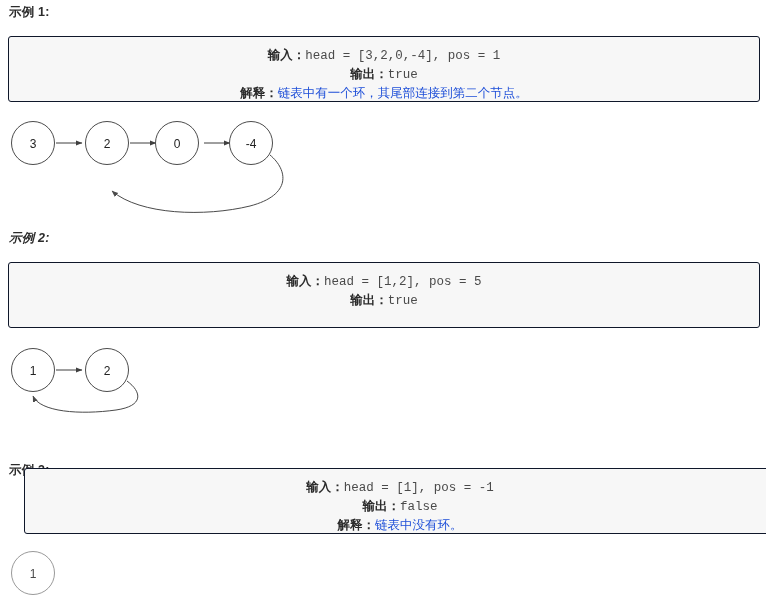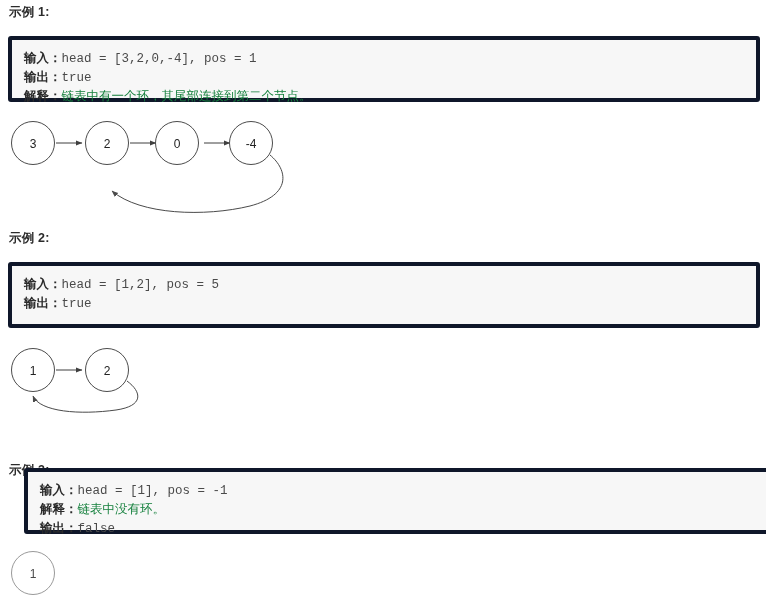--- a/index.html
+++ b/index.html
@@ -12,50 +12,51 @@
     height: 600px;
     overflow: hidden;
     font-family: "Liberation Sans", "DejaVu Sans", sans-serif;
     color: #333333;
     -webkit-font-smoothing: antialiased;
   }
   .page {
     position: relative;
     width: 766px;
     height: 428px;
+    text-align: center;
   }
   .example-title {
     font-size: 12.5px;
     font-weight: bold;
     color: #2b2b2b;
     line-height: 1;
     letter-spacing: 0.2px;
   }
   .code-block {
     box-sizing: border-box;
     background: #f7f7f7;
-    border: 4px solid #0f172a;
+    border: 1px solid #0f172a;
     border-radius: 3px;
     padding: 9px 12px 10px 12px;
   }
   .code-line {
     font-size: 12.5px;
     line-height: 18px;
     white-space: pre;
     color: #4a4a4a;
     font-family: "Liberation Mono", "DejaVu Sans Mono", monospace;
   }
   .code-line .lbl {
     font-family: "Liberation Sans", "DejaVu Sans", sans-serif;
     font-weight: bold;
     color: #2b2b2b;
   }
   .code-line .txt-zh {
     font-family: "Liberation Sans", "DejaVu Sans", sans-serif;
-    color: #15803d;
+    color: #1d4ed8;
   }
   .diagram {
     position: absolute;
     left: 0;
   }
   .diagram svg {
     display: block;
     overflow: visible;
   }
   .node-circle {
@@ -81,21 +82,21 @@
     fill: none;
   }
   .faded .node-circle { stroke: #9a9a9a; }
   .faded .node-label { fill: #4a4a4a; }
 
   
   #title-1 { position: absolute; left: 9px; top: 6px; }
   #block-1 { position: absolute; left: 8px; top: 36px; width: 752px; height: 66px; }
   #diagram-1 { top: 112px; }
 
-  #title-2 { position: absolute; left: 9px; top: 232px; }
+  #title-2 { position: absolute; left: 9px; top: 232px; font-style: italic; }
   #block-2 { position: absolute; left: 8px; top: 262px; width: 752px; height: 66px; }
   #diagram-2 { top: 340px; }
 
   #title-3 { position: absolute; left: 9px; top: 464px; }
   #block-3 { position: absolute; left: 24px; top: 468px; width: 752px; height: 66px; }
   #diagram-3 { top: 546px; }
 </style>
 </head>
 <body>
 
@@ -175,22 +176,22 @@
         <circle class="node-circle" cx="107" cy="30" r="21.5"></circle>
         <text class="node-label" x="107" y="30.5">2</text>
       </g>
     </svg>
   </div>
 
   <div id="title-3" class="example-title">示例 3:</div>
 
   <div id="block-3" class="code-block">
     <div class="code-line"><span class="lbl">输入：</span><span>head = [1], pos = -1</span></div>
+    <div class="code-line"><span class="lbl">输出：</span><span>false</span></div>
     <div class="code-line"><span class="lbl">解释：</span><span class="txt-zh">链表中没有环。</span></div>
-    <div class="code-line"><span class="lbl">输出：</span><span>false</span></div>
   </div>
 
   <div id="diagram-3" class="diagram faded">
     <svg width="120" height="60" viewBox="0 0 120 60">
       <g>
         <circle class="node-circle" cx="33" cy="27" r="21.5"></circle>
         <text class="node-label" x="33" y="27.5">1</text>
       </g>
     </svg>
   </div>

